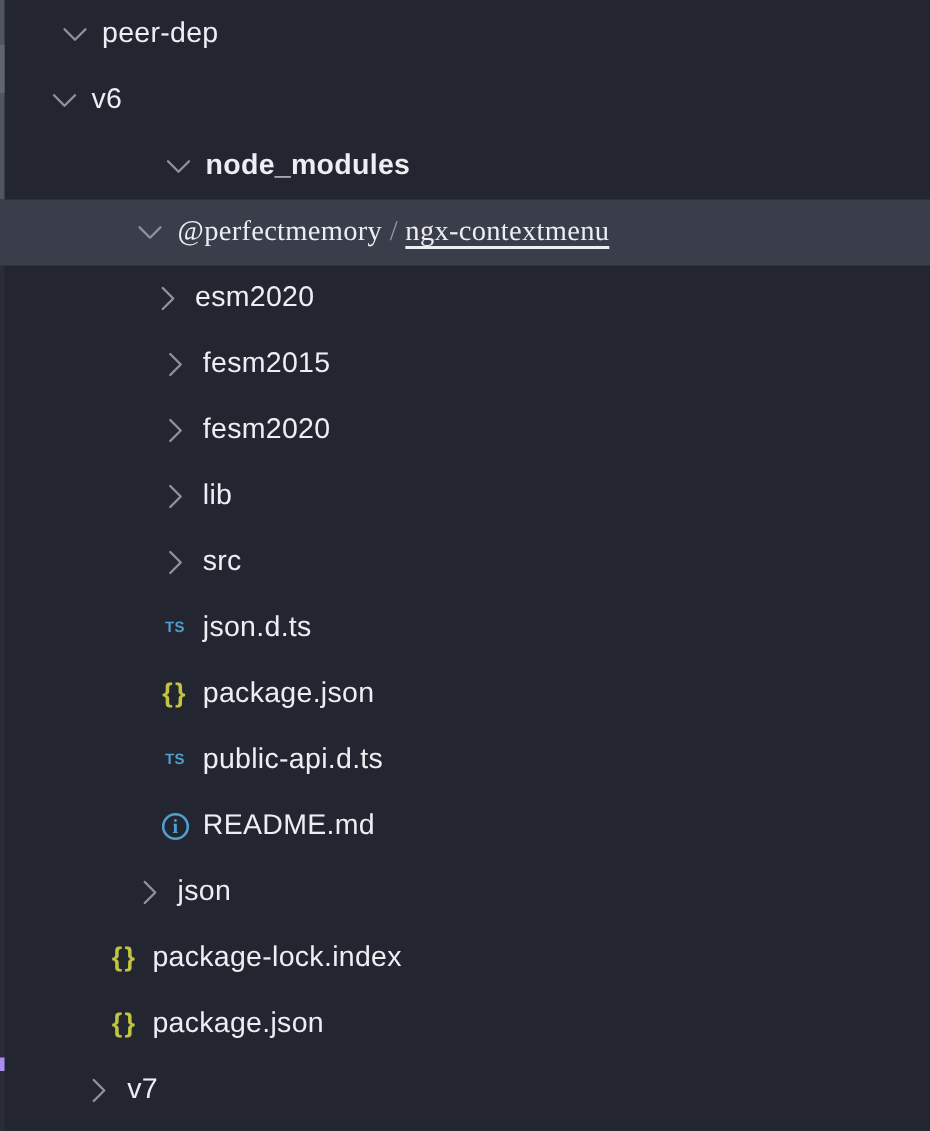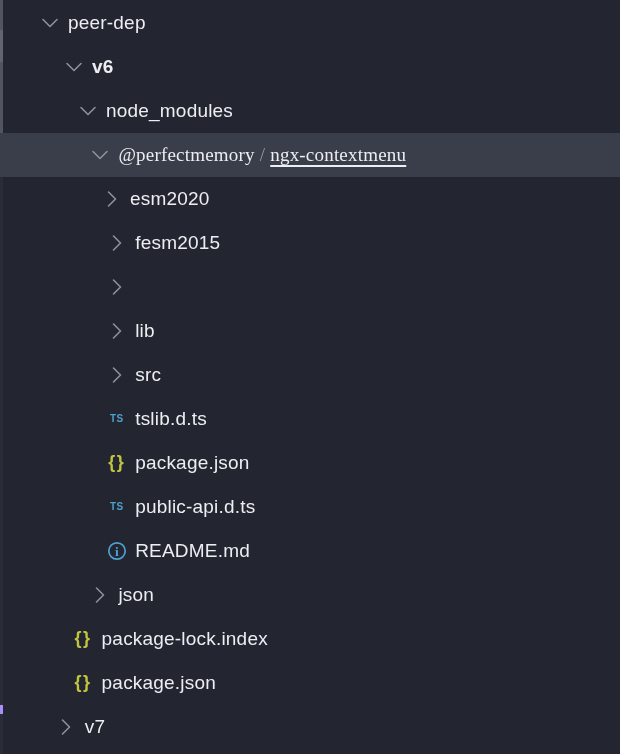--- a/index.html
+++ b/index.html
@@ -122,27 +122,27 @@
     <div class="edge-thumb"></div>
     <div class="edge-marker"></div>
   </div>
   <div class="tree" id="tree">
       <div class="row" style="padding-left: 31px;">
     <span class="slot"><svg class="chev" width="18" height="18" viewBox="0 0 18 18">
             <polyline points="2,5.5 9,12.5 16,5.5"></polyline>
           </svg></span>
     <span class="label">peer-dep</span>
   </div>
-      <div class="row" style="padding-left: 55px; font-weight: bold;">
+      <div class="row" style="padding-left: 24px;">
     <span class="slot"><svg class="chev" width="18" height="18" viewBox="0 0 18 18">
             <polyline points="2,5.5 9,12.5 16,5.5"></polyline>
           </svg></span>
     <span class="label">v6</span>
   </div>
-      <div class="row" style="padding-left: 69px;">
+      <div class="row" style="padding-left: 100px; font-weight: bold;">
     <span class="slot"><svg class="chev" width="18" height="18" viewBox="0 0 18 18">
             <polyline points="2,5.5 9,12.5 16,5.5"></polyline>
           </svg></span>
     <span class="label">node_modules</span>
   </div>
       <div class="row selected" style="padding-left: 81.4px; font-family: Liberation Serif, serif;">
     <span class="slot"><svg class="chev" width="18" height="18" viewBox="0 0 18 18">
             <polyline points="2,5.5 9,12.5 16,5.5"></polyline>
           </svg></span>
     <span class="label"><span class="part-normal">@perfectmemory</span><span class="part-separator">/</span><span class="part-underlined">ngx-contextmenu</span></span>
@@ -156,36 +156,37 @@
       <div class="row" style="padding-left: 98.2px;">
     <span class="slot"><svg class="chev" width="18" height="18" viewBox="0 0 18 18">
             <polyline points="5.5,2 12.5,9 5.5,16"></polyline>
           </svg></span>
     <span class="label">fesm2015</span>
   </div>
       <div class="row" style="padding-left: 98.2px;">
     <span class="slot"><svg class="chev" width="18" height="18" viewBox="0 0 18 18">
             <polyline points="5.5,2 12.5,9 5.5,16"></polyline>
           </svg></span>
+    <span class="label">fesm2020</span>
   </div>
       <div class="row" style="padding-left: 98.2px;">
     <span class="slot"><svg class="chev" width="18" height="18" viewBox="0 0 18 18">
             <polyline points="5.5,2 12.5,9 5.5,16"></polyline>
           </svg></span>
     <span class="label">lib</span>
   </div>
       <div class="row" style="padding-left: 98.2px;">
     <span class="slot"><svg class="chev" width="18" height="18" viewBox="0 0 18 18">
             <polyline points="5.5,2 12.5,9 5.5,16"></polyline>
           </svg></span>
     <span class="label">src</span>
   </div>
       <div class="row" style="padding-left: 98.2px;">
     <span class="slot"><span class="file-ico ts">TS</span></span>
-    <span class="label">tslib.d.ts</span>
+    <span class="label">json.d.ts</span>
   </div>
       <div class="row" style="padding-left: 98.2px;">
     <span class="slot"><span class="file-ico json">{}</span></span>
     <span class="label">package.json</span>
   </div>
       <div class="row" style="padding-left: 98.2px;">
     <span class="slot"><span class="file-ico ts">TS</span></span>
     <span class="label">public-api.d.ts</span>
   </div>
       <div class="row" style="padding-left: 98.2px;">

